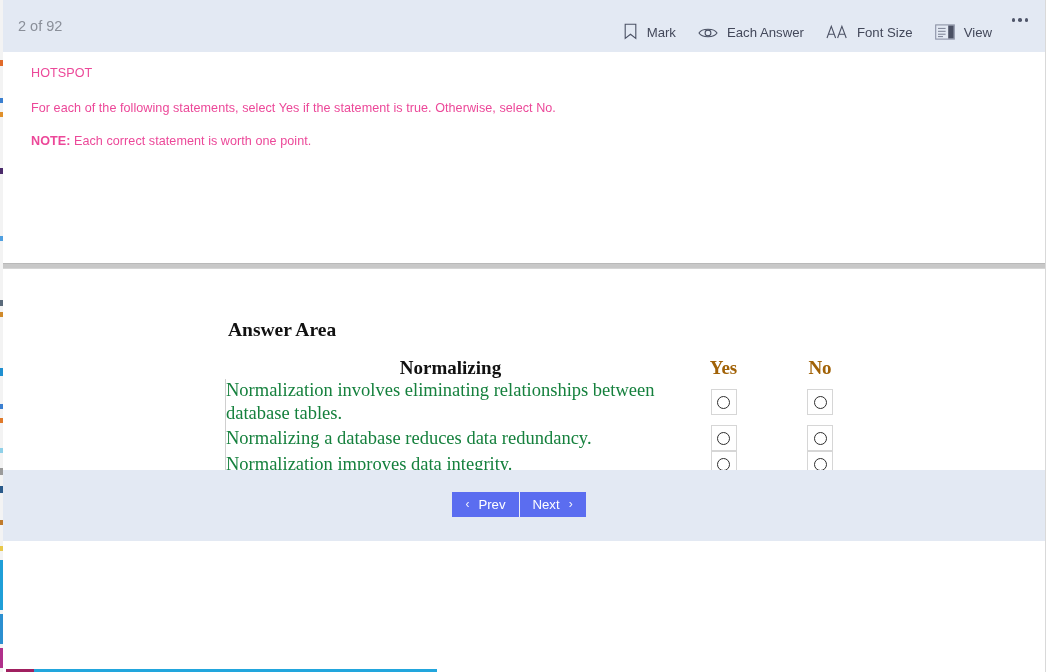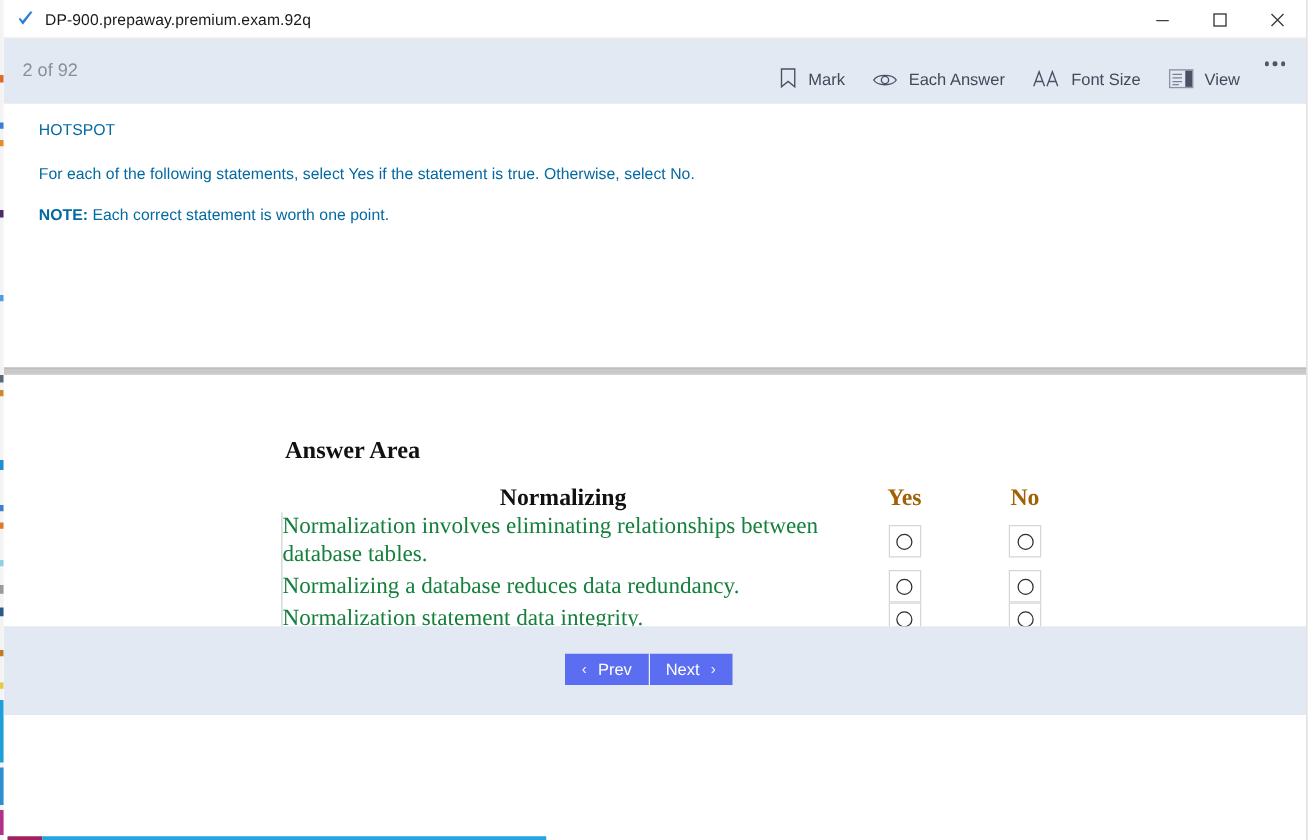--- a/index.html
+++ b/index.html
@@ -137,21 +137,21 @@
   }
 
   
   #question-pane {
     height: 209px;
     background: #ffffff;
     padding: 14px 0 0 28px;
     box-sizing: border-box;
   }
   .q-line {
-    color: #0369a1;
+    color: #ec4899;
     font-size: 12.6px;
     line-height: 1.2;
     margin-bottom: 18px;
     letter-spacing: 0.05px;
   }
   #q-hotspot { margin-bottom: 20px; }
   #q-note b { font-weight: 700; }
 
   
   #splitter {
@@ -310,49 +310,20 @@
   <div class="frag" style="top:486px;height:7px;background:#2a5a8a;"></div>
   <div class="frag" style="top:520px;height:5px;background:#c07a2a;"></div>
   <div class="frag" style="top:546px;height:5px;background:#e8c84a;"></div>
   <div class="frag" style="top:560px;height:50px;background:#1f9fd8;"></div>
   <div class="frag" style="top:614px;height:30px;background:#2b8fd0;"></div>
   <div class="frag" style="top:648px;height:20px;background:#b0308a;"></div>
 </div>
 
 <div id="app-window">
 
-  <div id="title-bar">
-
-    <div id="tab">
-      <span id="tab-icon">
-        <svg width="15" height="15" viewBox="0 0 15 15">
-          <path d="M2 7.2 L5.3 11.8 L13 1.6 L11.4 1.0 L5.1 8.6 L3.0 6.1 Z" fill="#2b7fd4"></path>
-        </svg>
-      </span>
-      <span id="tab-title">DP-900.prepaway.premium.exam.92q</span>
-    </div>
-
-    <div id="win-controls">
-      <div class="win-btn">
-        <svg width="12" height="12" viewBox="0 0 12 12">
-            <path d="M1 6.5 H11" stroke="#3c3c3c" stroke-width="1"></path>
-          </svg>
-      </div>
-      <div class="win-btn">
-        <svg width="12" height="12" viewBox="0 0 12 12">
-            <rect x="1.2" y="1.2" width="9.6" height="9.6" fill="none" stroke="#3c3c3c" stroke-width="1.1"></rect>
-          </svg>
-      </div>
-      <div class="win-btn">
-        <svg width="12" height="12" viewBox="0 0 12 12">
-            <path d="M1.2 1.2 L10.8 10.8 M10.8 1.2 L1.2 10.8" stroke="#3c3c3c" stroke-width="1.1"></path>
-          </svg>
-      </div>
-    </div>
-  </div>
 
   <div id="toolbar">
 
     <div id="page-counter">2 of 92</div>
 
     <div id="toolbar-actions">
 
       <div class="tb-item">
         <span class="tb-ico">
           <svg width="15" height="17" viewBox="0 0 15 17">
@@ -449,21 +420,21 @@
               </span>
           </td>
           <td class="opt-cell">
             <span class="radio-box">
                 <span class="radio-dot"></span>
               </span>
           </td>
         </tr>
 
         <tr>
-          <td class="stmt-cell">Normalization statement data integrity.</td>
+          <td class="stmt-cell">Normalization improves data integrity.</td>
           <td class="opt-cell">
             <span class="radio-box">
                 <span class="radio-dot"></span>
               </span>
           </td>
           <td class="opt-cell">
             <span class="radio-box">
                 <span class="radio-dot"></span>
               </span>
           </td>

